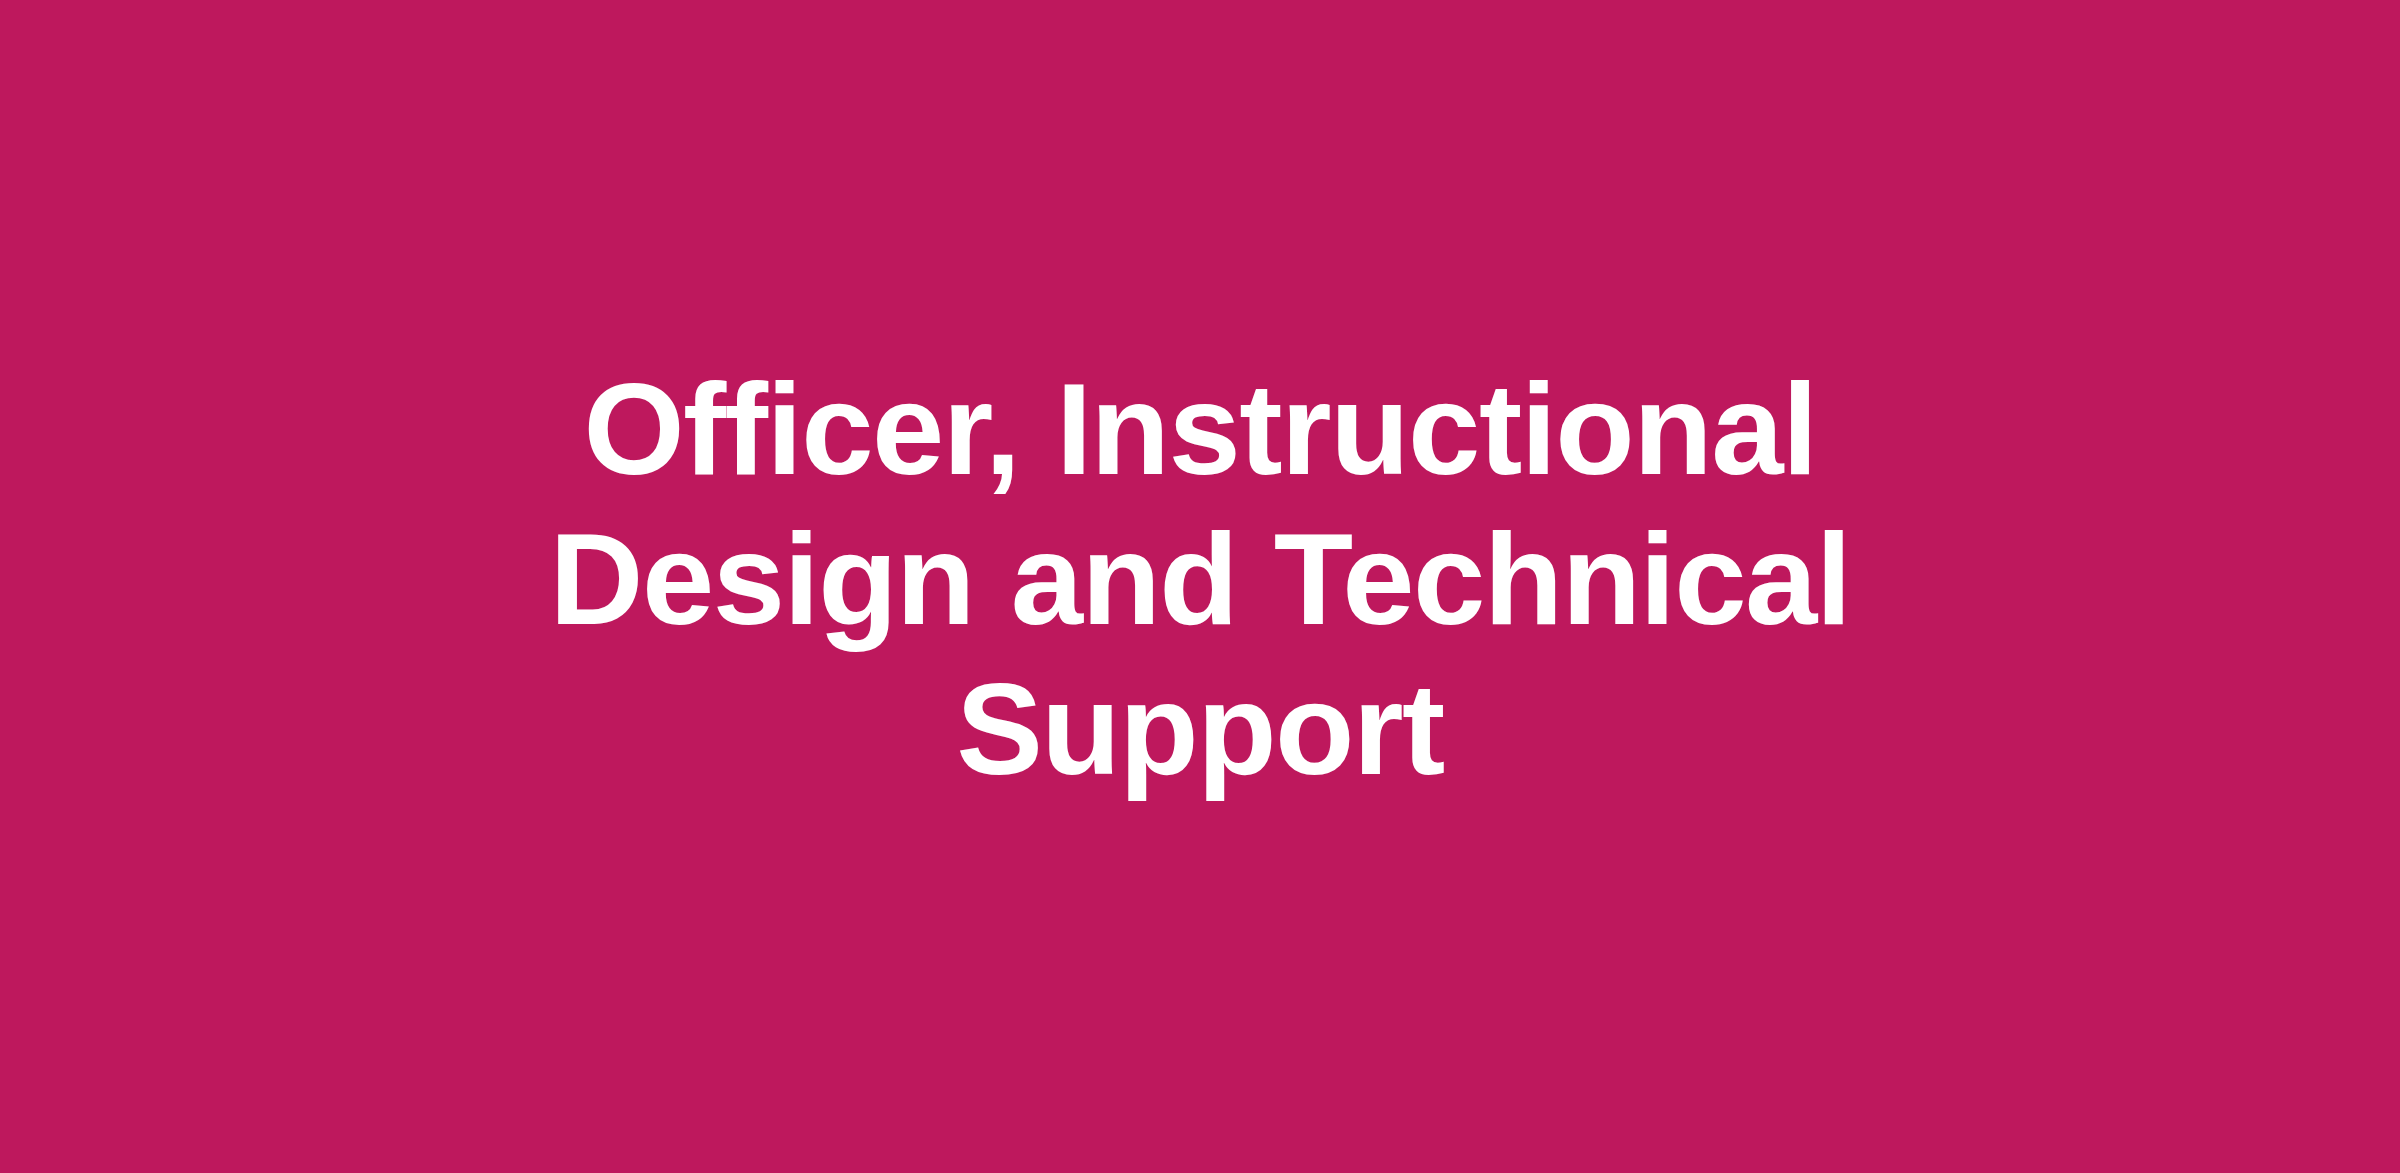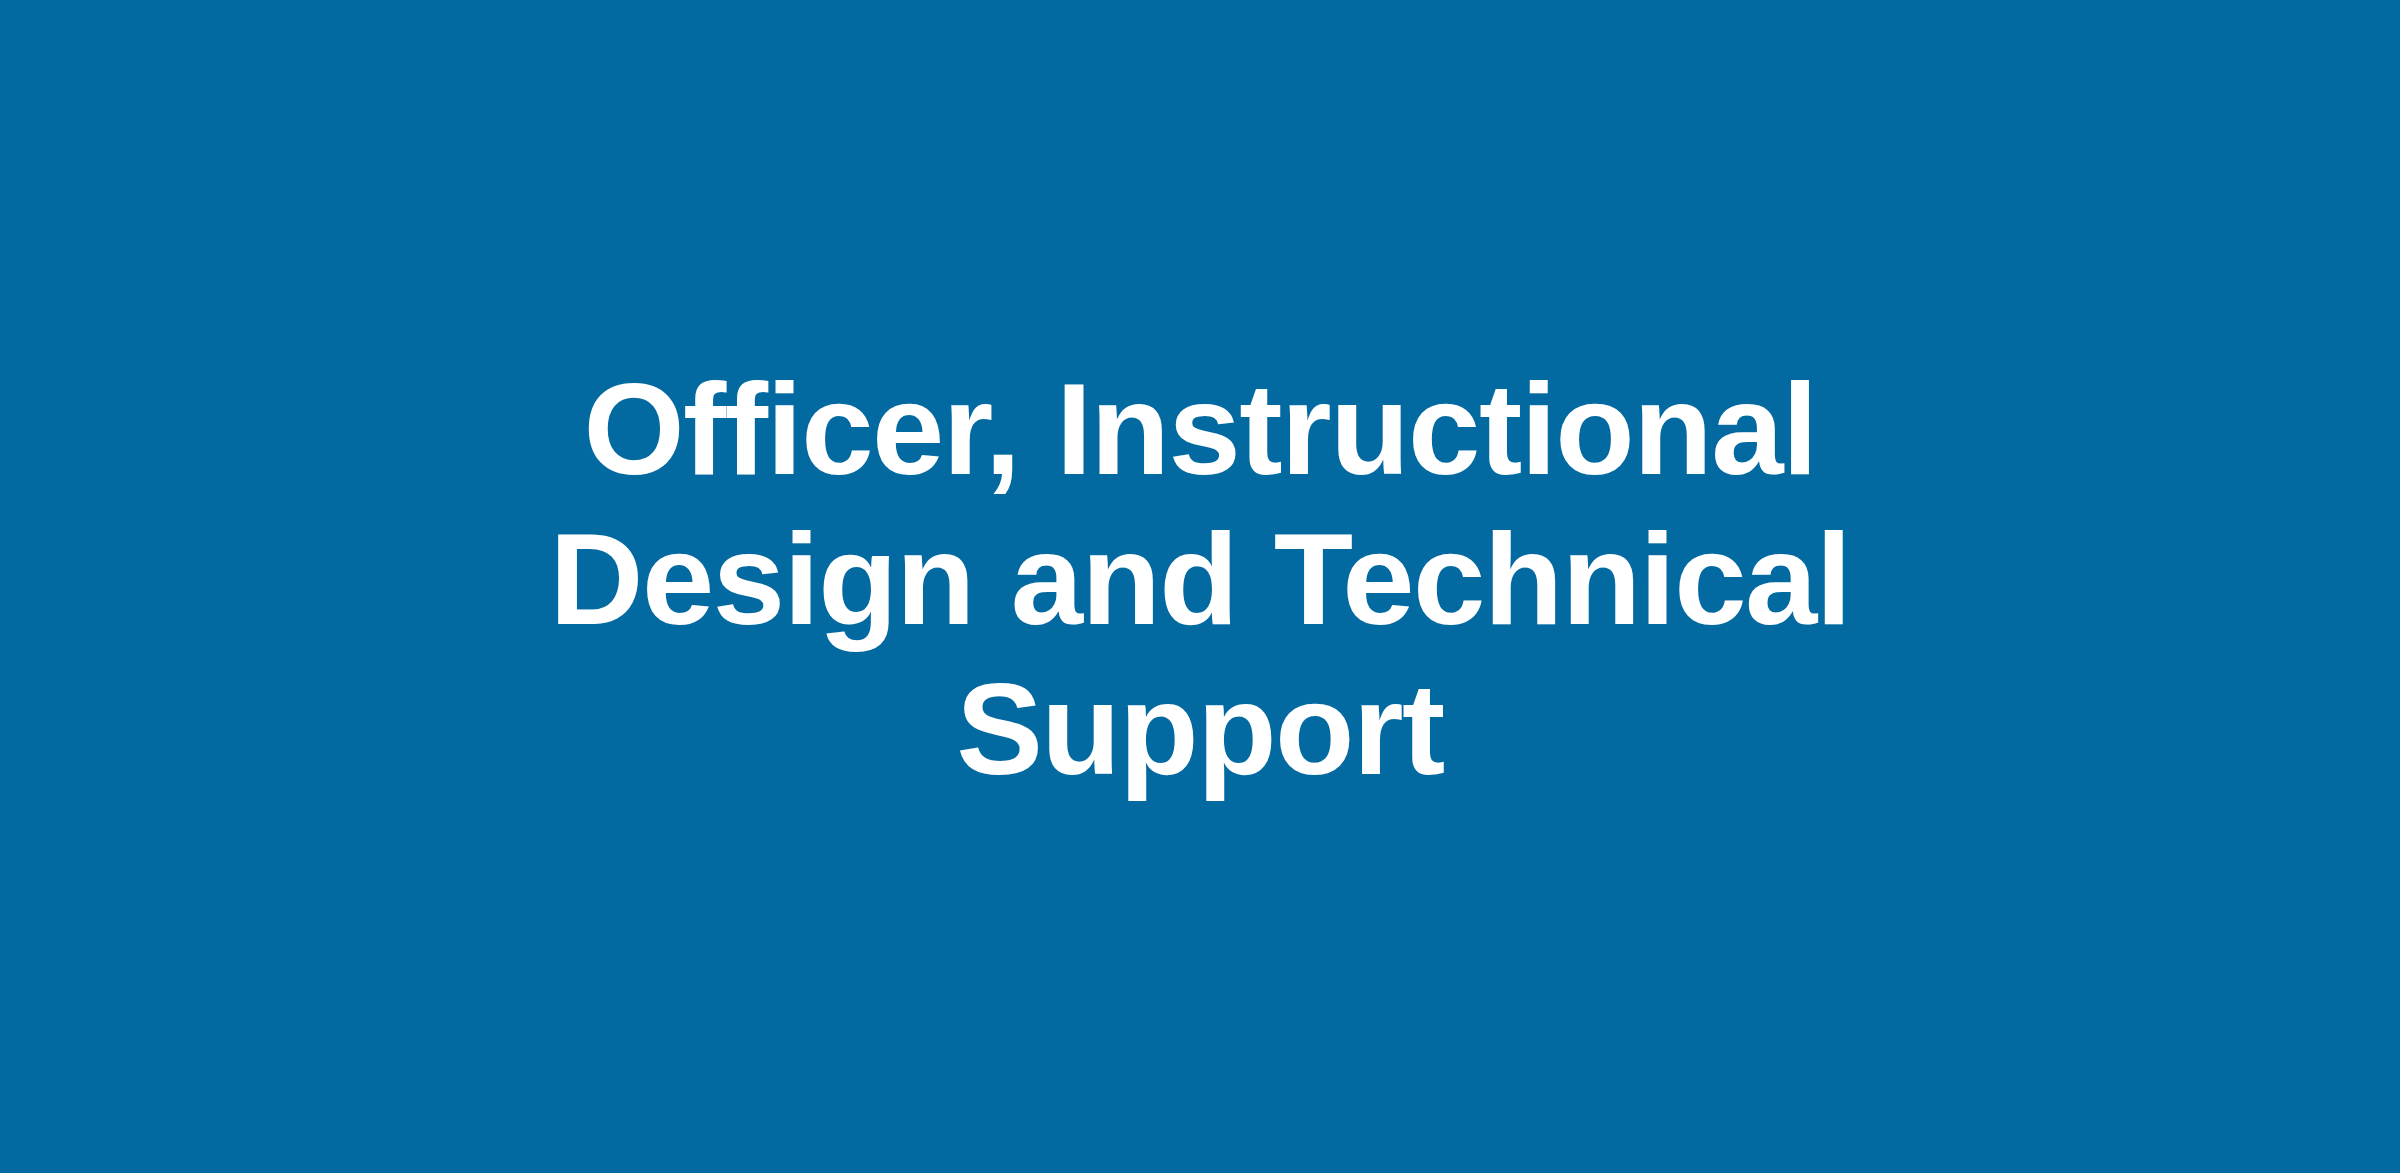--- a/index.html
+++ b/index.html
@@ -48,21 +48,21 @@
     font-weight: 700;
     line-height: 150px;
     letter-spacing: -1.5px;
     text-align: center;
     word-spacing: 2px;
   }
 </style>
 </head>
 <body style="background-color: rgb(47, 73, 196);">
 
-<div class="banner" style="background-color: #0369a1; justify-content: center;">
+<div class="banner" style="background-color: #be185d; justify-content: center;">
 
   <div class="banner-inner">
 
     <h1 class="banner-title" style="color: rgb(255, 255, 255);">Officer, Instructional Design and Technical Support</h1>
 
   </div>
 
 </div>
 
 </body></html>

